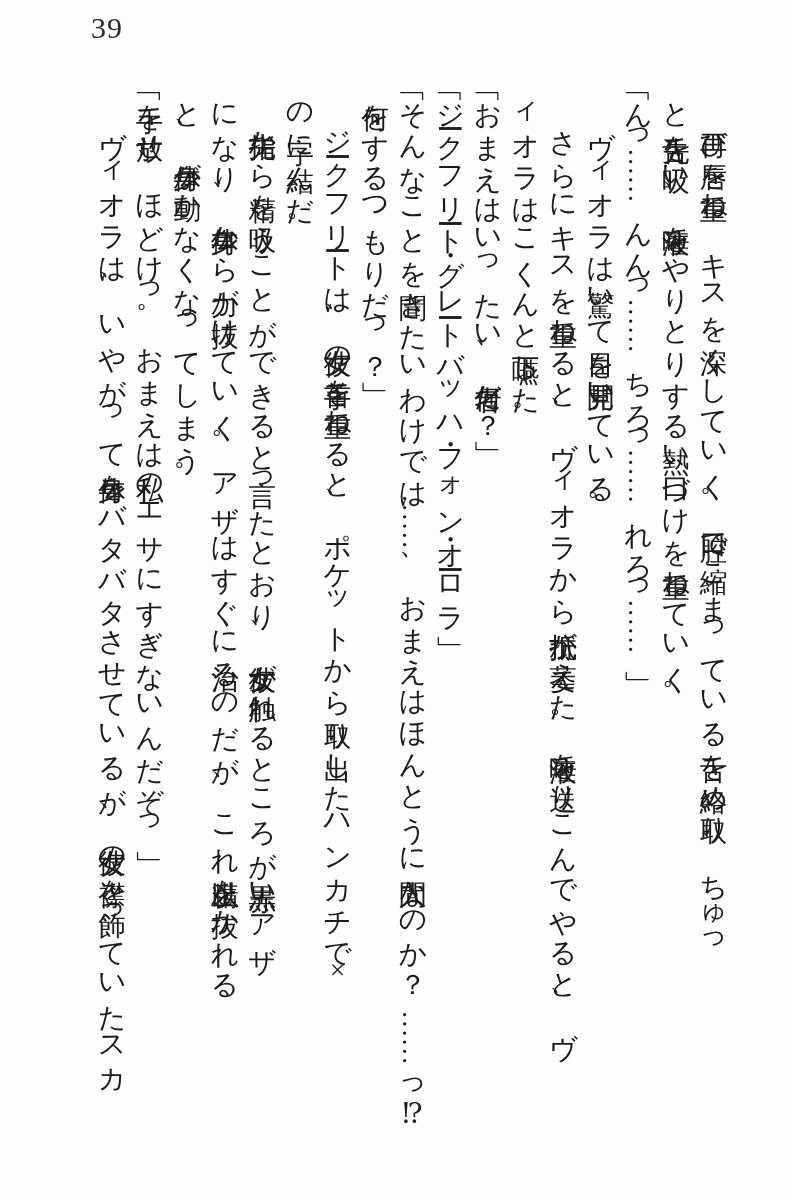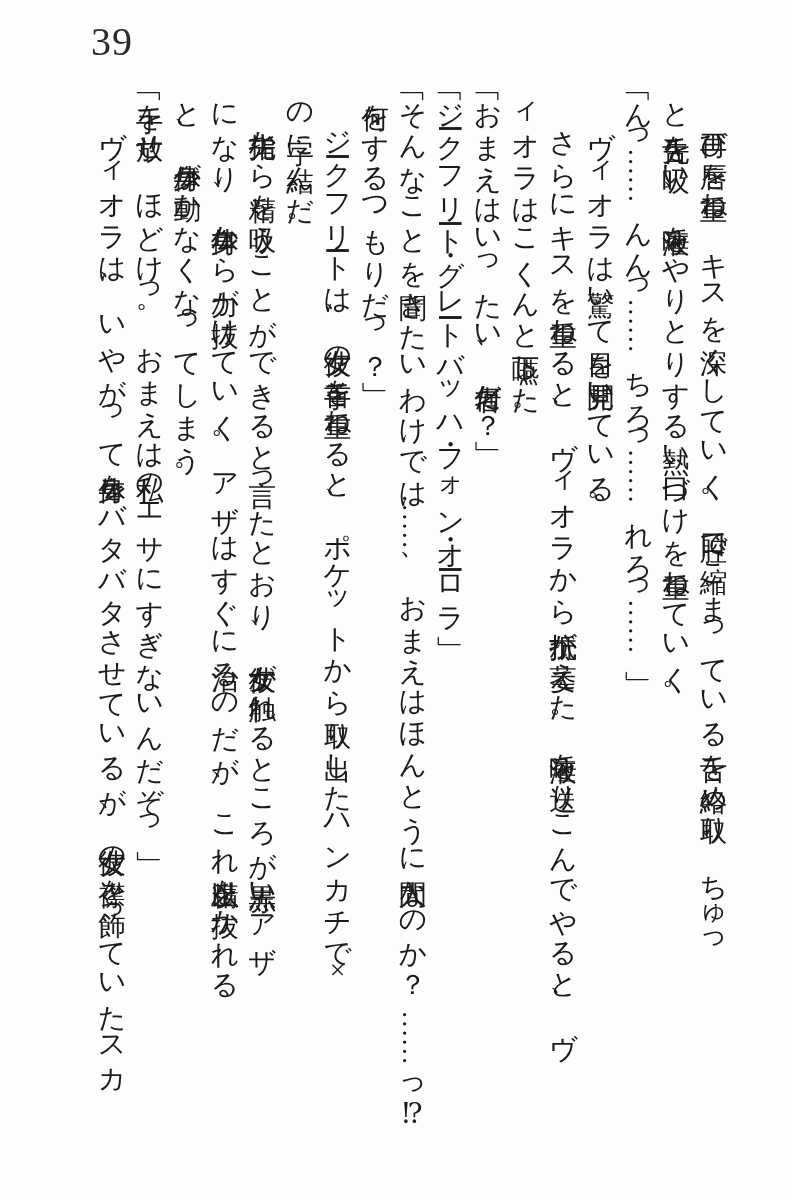--- a/index.html
+++ b/index.html
@@ -9,23 +9,23 @@
   .page {
     position: relative;
     width: 792px;
     height: 1200px;
     background: #fdfdfc;
     overflow: hidden;
     font-family: "Liberation Serif", "DejaVu Serif", serif;
   }
   .page-number {
     position: absolute;
-    top: 18px;
+    top: 11px;
     left: 91px;
-    font-size: 40px;
+    font-size: 30px;
     letter-spacing: 1px;
     color: #2b2b2b;
   }
   .text-block {
     position: absolute;
     top: 84px;
     right: 60px;
     height: 1052px;
     writing-mode: vertical-rl;
     text-orientation: mixed;

